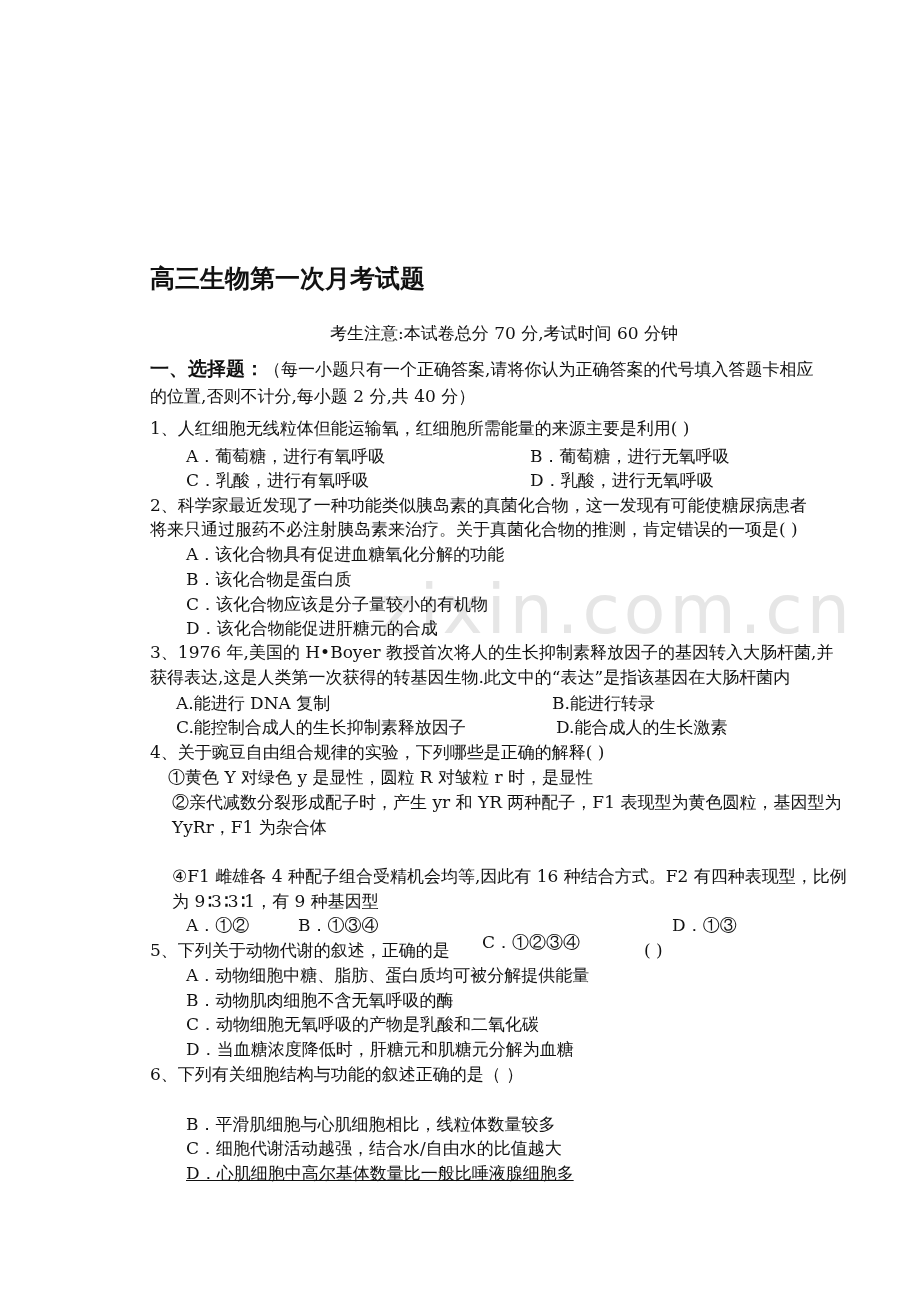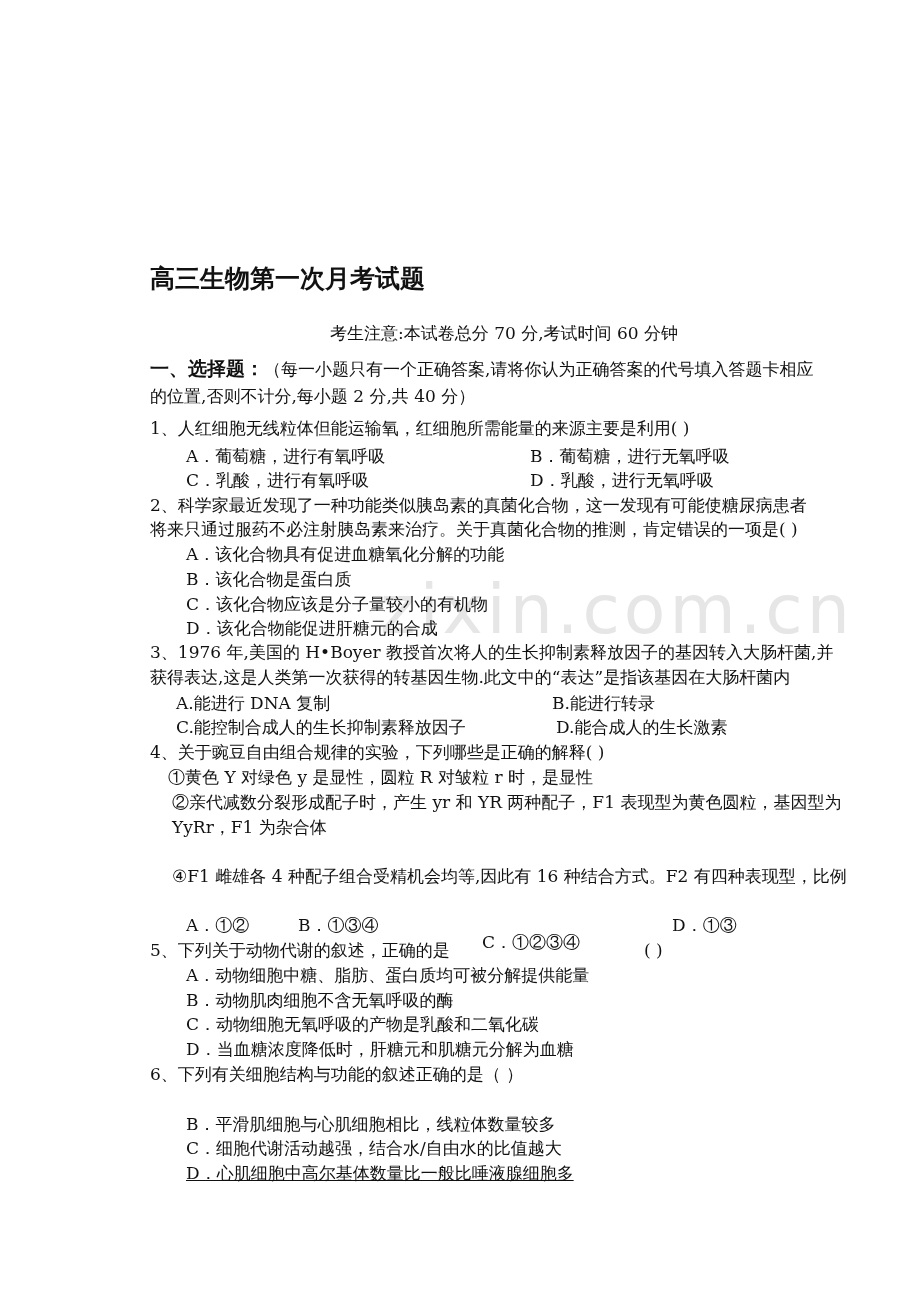--- a/index.html
+++ b/index.html
@@ -48,20 +48,21 @@
   <div class="line" style="left:176px; top:685px;">A.能进行 DNA 复制</div>
   <div class="line" style="left:552px; top:685px;">B.能进行转录</div>
   <div class="line" style="left:176px; top:709px;">C.能控制合成人的生长抑制素释放因子</div>
   <div class="line" style="left:556px; top:709px;">D.能合成人的生长激素</div>
 
   <div class="line" style="left:150px; top:734px;">4、关于豌豆自由组合规律的实验，下列哪些是正确的解释(    )</div>
   <div class="line" style="left:168px; top:759px;">①黄色 Y 对绿色 y 是显性，圆粒 R 对皱粒 r 时，是显性</div>
   <div class="line" style="left:172px; top:784px;">②亲代减数分裂形成配子时，产生 yr 和 YR 两种配子，F1 表现型为黄色圆粒，基因型为</div>
   <div class="line" style="left:172px; top:809px;">YyRr，F1 为杂合体</div>
   <div class="line" style="left:172px; top:858px;">④F1 雌雄各 4 种配子组合受精机会均等,因此有 16 种结合方式。F2 有四种表现型，比例</div>
+  <div class="line" style="left:172px; top:883px;">为 9∶3∶3∶1，有 9 种基因型</div>
   <div class="line" style="left:186px; top:907px;">A．①②</div>
   <div class="line" style="left:298px; top:907px;">B．①③④</div>
   <div class="line" style="left:482px; top:924px;text-align:right;">C．①②③④</div>
   <div class="line" style="left:672px; top:907px;text-align:right;">D．①③</div>
 
   <div class="line" style="left:150px; top:932px;">5、下列关于动物代谢的叙述，正确的是</div>
   <div class="line" style="left:644px; top:932px;">(        )</div>
   <div class="line" style="left:186px; top:957px;">A．动物细胞中糖、脂肪、蛋白质均可被分解提供能量</div>
   <div class="line" style="left:186px; top:982px;">B．动物肌肉细胞不含无氧呼吸的酶</div>
   <div class="line" style="left:186px; top:1006px;">C．动物细胞无氧呼吸的产物是乳酸和二氧化碳</div>

